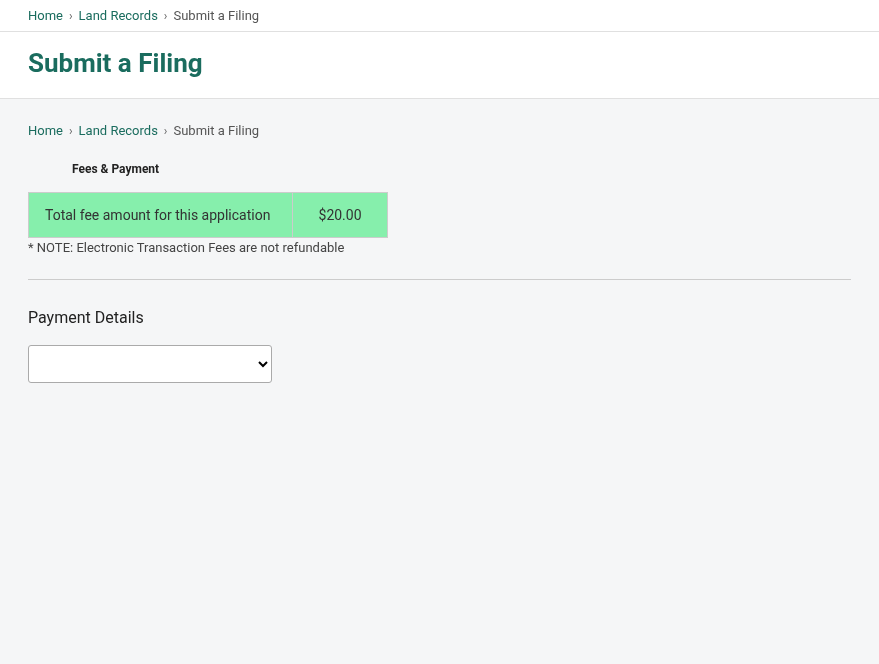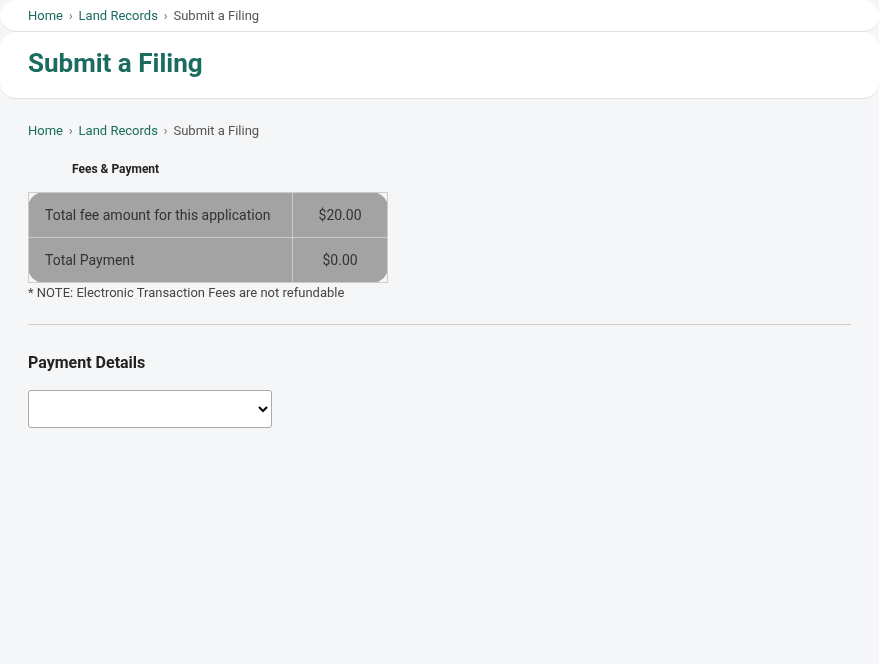--- a/index.html
+++ b/index.html
@@ -1,19 +1,18 @@
 <!DOCTYPE html>
 <html><head>
   <meta charset="utf-8">
   <style>
     * {
       box-sizing: border-box;
       margin: 0;
       padding: 0;
-      border-radius: 16px;
     }
 
     body {
       font-family: -apple-system, BlinkMacSystemFont, 'Segoe UI', Roboto, sans-serif;
       font-size: 14px;
       background-color: #f5f6f7;
       color: #333;
       min-height: 664px;
       width: 879px;
     }
@@ -75,21 +74,21 @@
       font-size: 12px;
       font-weight: 700;
       color: #222;
       margin-bottom: 16px;
       margin-left: 44px;
     }
 
     .fees-table {
       border-collapse: collapse;
       width: 360px;
-      background: #a3a3a3;
+      background: #86efac;
       border: 1px solid #ccc;
     }
 
     .fees-table td {
       border: 1px solid #ccc;
       padding: 14px 16px;
       font-size: 14px;
       color: #333;
     }
 
@@ -109,21 +108,21 @@
     }
 
     .divider {
       border: none;
       border-top: 1px solid #ccc;
       margin: 24px 0 28px 0;
     }
 
     .payment-details-title {
       font-size: 16px;
-      font-weight: 700;
+      font-weight: 400;
       color: #222;
       margin-bottom: 18px;
     }
 
     .form-label {
       font-size: 14px;
       color: #333;
       margin-bottom: 8px;
       display: block;
     }
@@ -168,24 +167,20 @@
 
   <div>
     <div class="section-title">Fees &amp; Payment</div>
 
     <table class="fees-table">
       <tbody>
         <tr>
           <td>Total fee amount for this application</td>
           <td>$20.00</td>
         </tr>
-        <tr>
-          <td>Total Payment</td>
-          <td>$0.00</td>
-        </tr>
       </tbody>
     </table>
 
     <p class="note-text">* NOTE: Electronic Transaction Fees are not refundable</p>
   </div>
 
   <hr class="divider">
 
   <div>
     <div class="payment-details-title">Payment Details</div>

